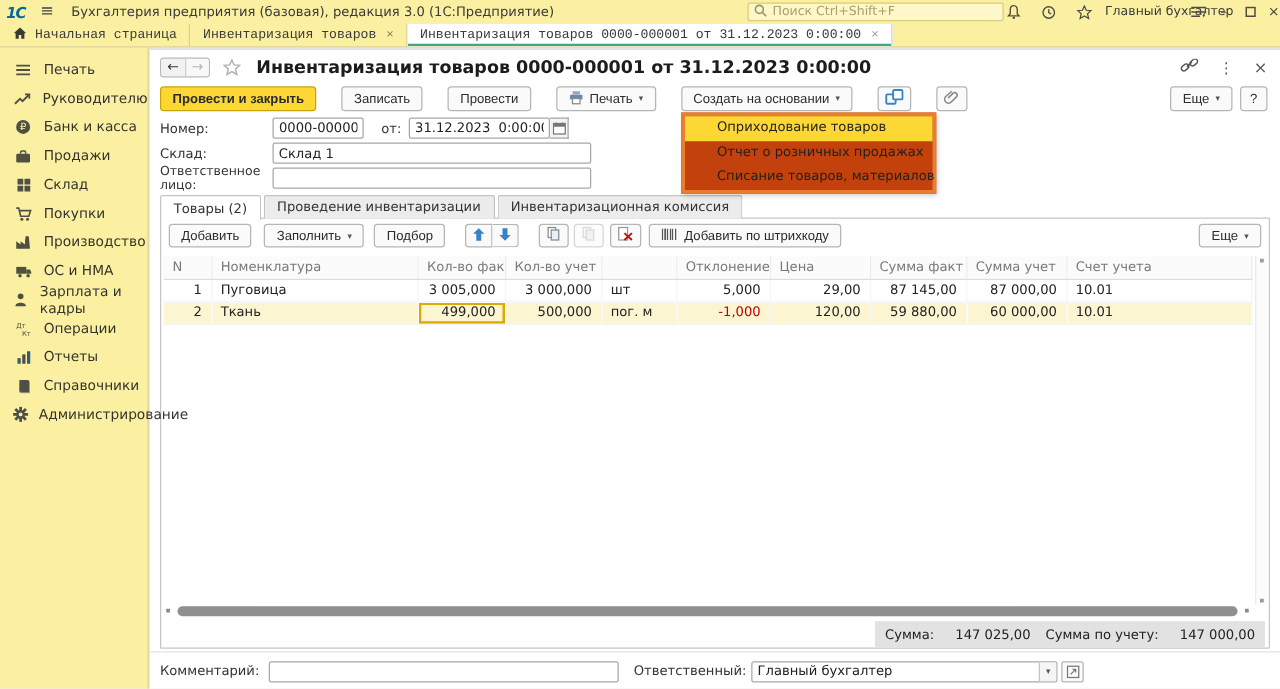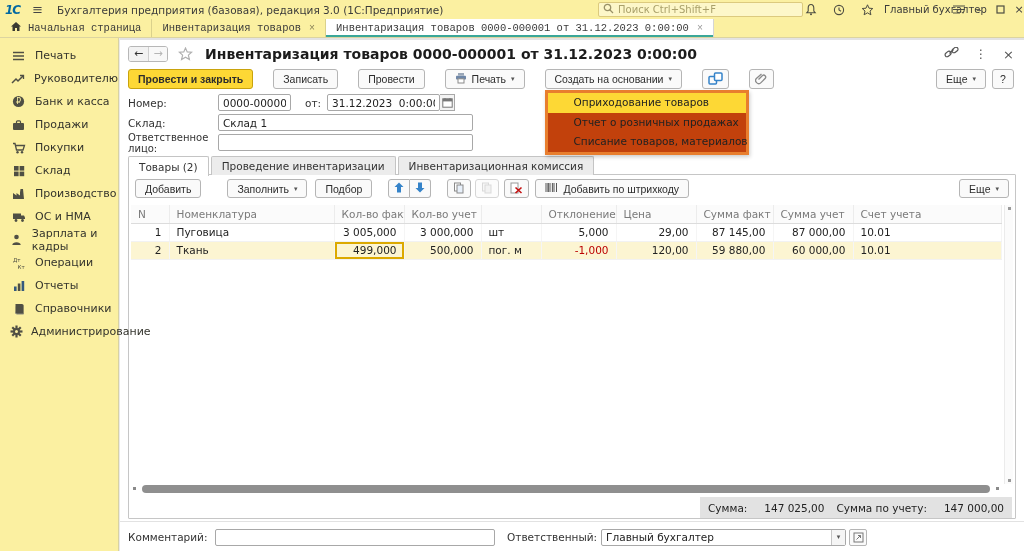--- a/index.html
+++ b/index.html
@@ -224,38 +224,38 @@
       <span class="ico">
         <svg width="13" height="12">
           <path d="M4.5 4 V2.8 a1 1 0 0 1 1-1 h2 a1 1 0 0 1 1 1 V4" fill="none" stroke="#4f4f44" stroke-width="1.2"></path>
           <rect x="1" y="4" width="11" height="7" rx="1" fill="#4f4f44"></rect>
         </svg>
       </span>
       <span class="lbl">Продажи</span>
     </div>
   <div class="side-item">
       <span class="ico">
-        <svg width="14" height="12">
-          <path d="M1 1.5 H3 L4.5 8 H11 L12.5 3.5 H4" fill="none" stroke="#4f4f44" stroke-width="1.3"></path>
-          <circle cx="5.5" cy="10.3" r="1.2" fill="#4f4f44"></circle>
-          <circle cx="10" cy="10.3" r="1.2" fill="#4f4f44"></circle>
-        </svg>
-      </span>
-      <span class="lbl">Покупки</span>
-    </div>
-  <div class="side-item">
-      <span class="ico">
         <svg width="12" height="12">
           <rect x="1" y="1" width="4.6" height="4.6" fill="#4f4f44"></rect>
           <rect x="6.6" y="1" width="4.6" height="4.6" fill="#4f4f44"></rect>
           <rect x="1" y="6.6" width="4.6" height="4.6" fill="#4f4f44"></rect>
           <rect x="6.6" y="6.6" width="4.6" height="4.6" fill="#4f4f44"></rect>
         </svg>
       </span>
       <span class="lbl">Склад</span>
+    </div>
+  <div class="side-item">
+      <span class="ico">
+        <svg width="14" height="12">
+          <path d="M1 1.5 H3 L4.5 8 H11 L12.5 3.5 H4" fill="none" stroke="#4f4f44" stroke-width="1.3"></path>
+          <circle cx="5.5" cy="10.3" r="1.2" fill="#4f4f44"></circle>
+          <circle cx="10" cy="10.3" r="1.2" fill="#4f4f44"></circle>
+        </svg>
+      </span>
+      <span class="lbl">Покупки</span>
     </div>
   <div class="side-item">
       <span class="ico">
         <svg width="13" height="12">
           <path d="M1 11 V5 L4.5 7.5 V5 L8 7.5 V4.5 L8.5 1 H11 L12 11 Z" fill="#4f4f44"></path>
         </svg>
       </span>
       <span class="lbl">Производство</span>
     </div>
   <div class="side-item">
@@ -426,21 +426,21 @@
     <div class="form-tab active">Товары (2)</div>
     <div class="form-tab">Проведение инвентаризации</div>
     <div class="form-tab">Инвентаризационная комиссия</div>
   </div>
 
   <div class="panel">
     <div class="ptoolbar">
       <button class="btn">
           <span>Добавить</span>
         </button>
-      <button class="btn" style="margin-left:26px">
+      <button class="btn" style="margin-left:10px">
           <span>Заполнить</span>
           <span class="caret">▾</span>
         </button>
       <button class="btn" style="margin-left:8px">
           <span>Подбор</span>
         </button>
       <span class="grp" style="margin-left:16px">
         <button class="btn btn-icon">
             <span><svg width="10" height="11">
                 <path d="M5 0.5 L9.5 5 H7 V10.5 H3 V5 H0.5 Z" fill="#3583c9"></path>

